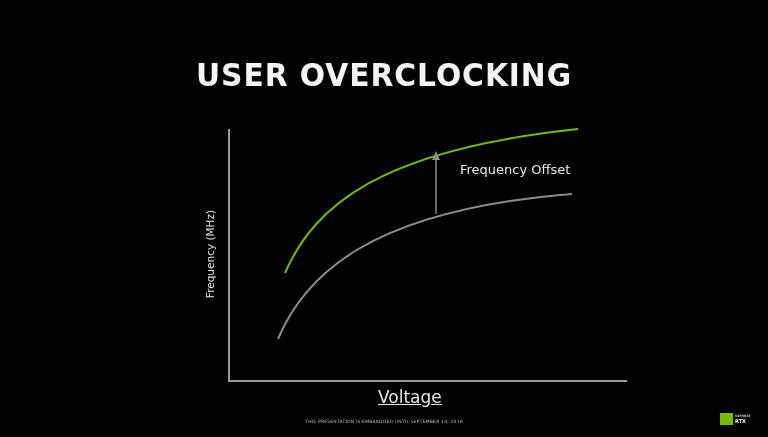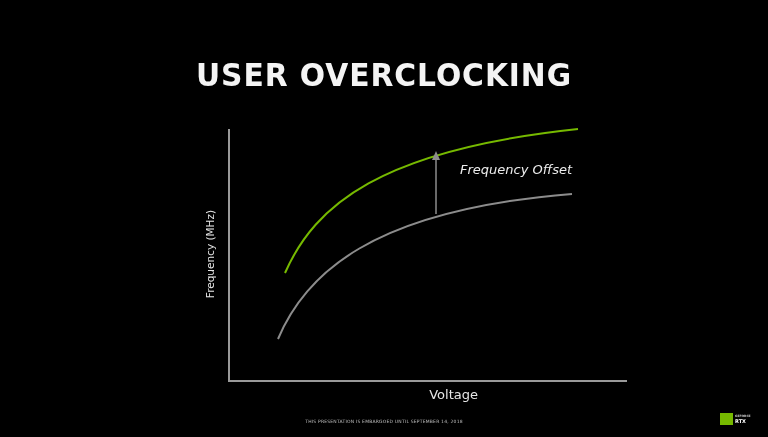--- a/index.html
+++ b/index.html
@@ -1,21 +1,21 @@
 <!DOCTYPE html>
 <html><head>
 <meta charset="utf-8">
 <style>
   html, body { margin:0; padding:0; background:#000; }
   body { width:768px; height:437px; position:relative; overflow:hidden; font-family:"DejaVu Sans", sans-serif; color:#fff; }
   .title { position:absolute; left:0; width:768px; top:56px; text-align:center; font-family:"DejaVu Sans", sans-serif; font-weight:bold; font-size:32px; letter-spacing:1px; color:#f4f4f4; transform:scaleX(0.93); }
   svg.chart { position:absolute; left:0; top:0; }
   .ylabel { position:absolute; left:150px; top:248px; width:120px; text-align:center; font-size:10.5px; color:#e6e6e6; transform:rotate(-90deg); transform-origin:center; }
-  .xlabel { position:absolute; left:378px; top:387px; width:100px; text-align:right; font-size:13px; color:#e6e6e6; }
-  .annot { position:absolute; left:460px; top:162px; font-size:13px; color:#ececec;font-style:italic; }
+  .xlabel { position:absolute; left:378px; top:387px; width:100px; text-align:left; font-size:17px; color:#e6e6e6;text-decoration:underline; }
+  .annot { position:absolute; left:460px; top:162px; font-size:13px; color:#ececec; }
   .footer { position:absolute; left:0; width:768px; top:419px; text-align:center; font-size:4.5px; color:#bfbfbf; letter-spacing:0.2px; }
   .logo { position:absolute; left:720px; top:412px; width:32px; height:14px; display:flex; align-items:center; }
   .logo .nv { width:13px; height:12px; background:#76b900; }
   .logo .rtx { margin-left:2px; font-size:5px; font-weight:bold; color:#fff; line-height:5px; }
   .logo .rtx .s { font-size:3px; display:block; color:#ccc; }
 </style>
 </head>
 <body>
 
 <div class="title">USER OVERCLOCKING</div>

